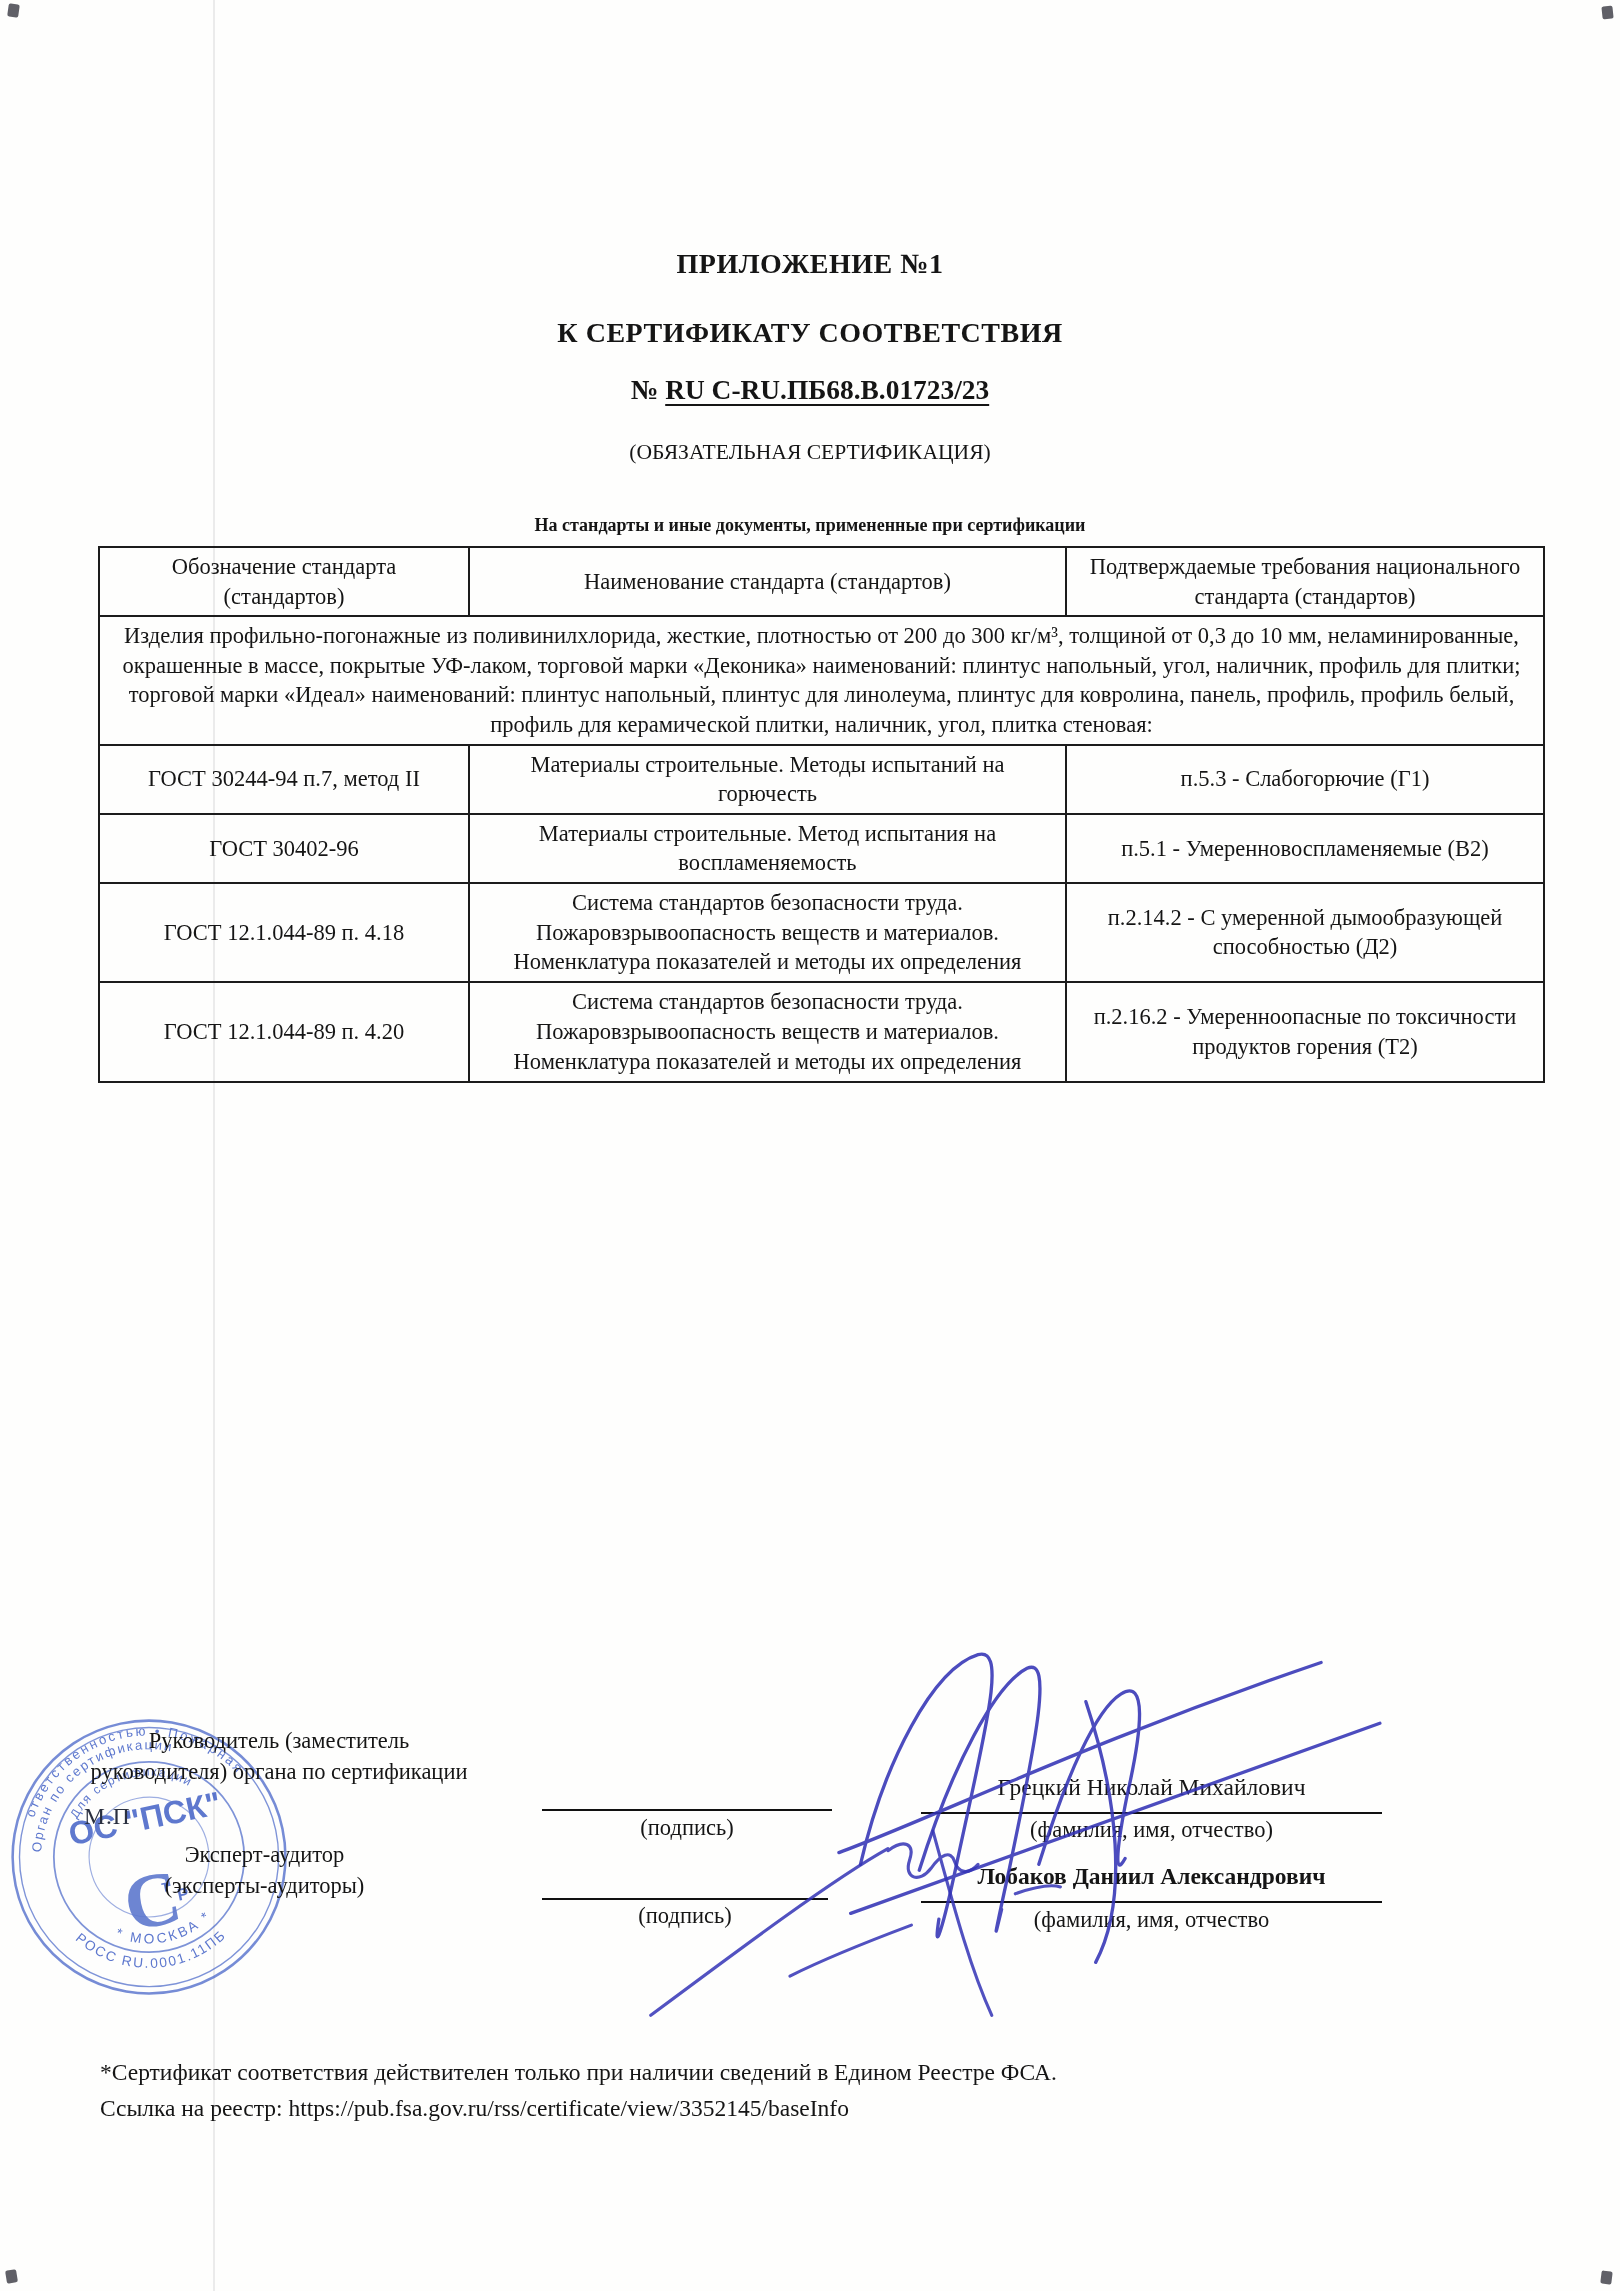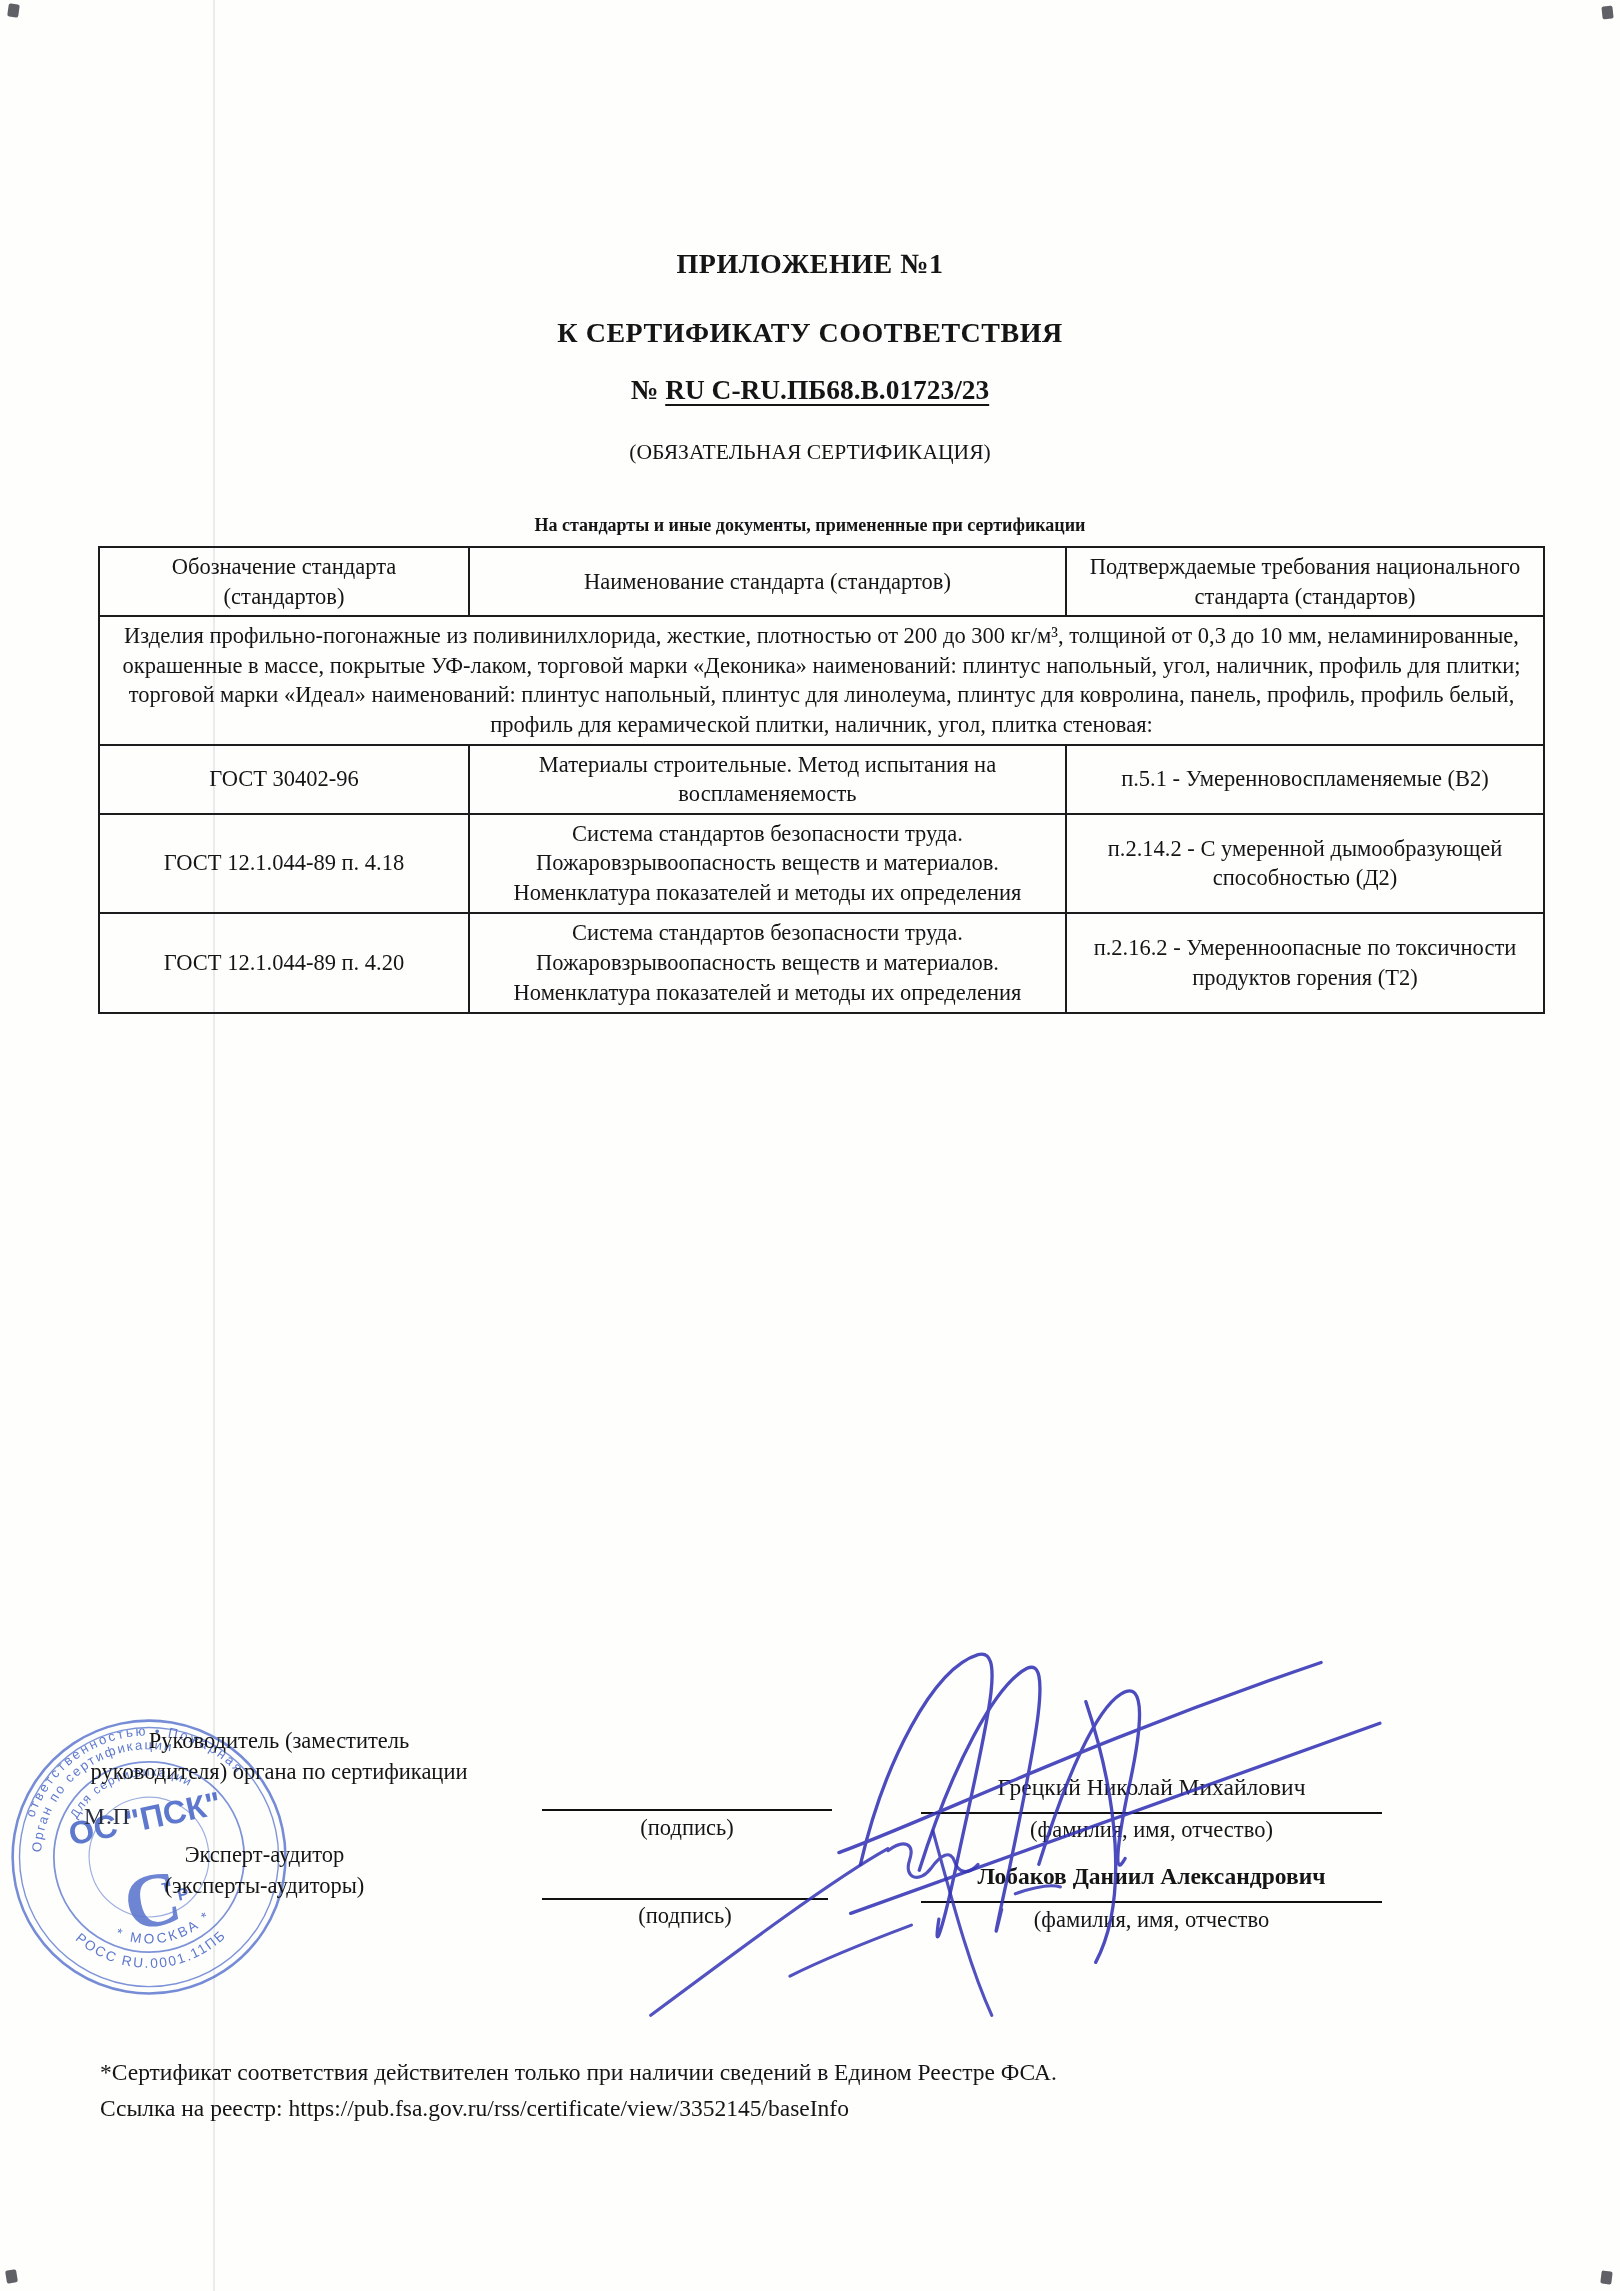--- a/index.html
+++ b/index.html
@@ -68,20 +68,25 @@
       <col style="width:478px">
     </colgroup>
   <tbody>
     <tr style="height:65px;border-radius:29px;">
       <th>Обозначение стандарта (стандартов)</th>
       <th>Наименование стандарта (стандартов)</th>
       <th>Подтверждаемые требования национального стандарта (стандартов)</th>
     </tr>
     <tr>
       <td class="desc" colspan="3">Изделия профильно-погонажные из поливинилхлорида, жесткие, плотностью от 200 до 300 кг/м³, толщиной от 0,3 до 10 мм, неламинированные, окрашенные в массе, покрытые УФ-лаком, торговой марки «Деконика» наименований: плинтус напольный, угол, наличник, профиль для плитки; торговой марки «Идеал» наименований: плинтус напольный, плинтус для линолеума, плинтус для ковролина, панель, профиль, профиль белый, профиль для керамической плитки, наличник, угол, плитка стеновая:</td>
+    </tr>
+    <tr style="height:63px;">
+      <td>ГОСТ 30244-94 п.7, метод II</td>
+      <td>Материалы строительные. Методы испытаний на горючесть</td>
+      <td>п.5.3 - Слабогорючие (Г1)</td>
     </tr>
     <tr style="height:63px;padding-left:36px;">
       <td>ГОСТ 30402-96</td>
       <td>Материалы строительные. Метод испытания на воспламеняемость</td>
       <td>п.5.1 - Умеренновоспламеняемые (В2)</td>
     </tr>
     <tr style="height:94px;">
       <td>ГОСТ 12.1.044-89 п. 4.18</td>
       <td>Система стандартов безопасности труда. Пожаровзрывоопасность веществ и материалов. Номенклатура показателей и методы их определения</td>
       <td>п.2.14.2 - С умеренной дымообразующей способностью (Д2)</td>

